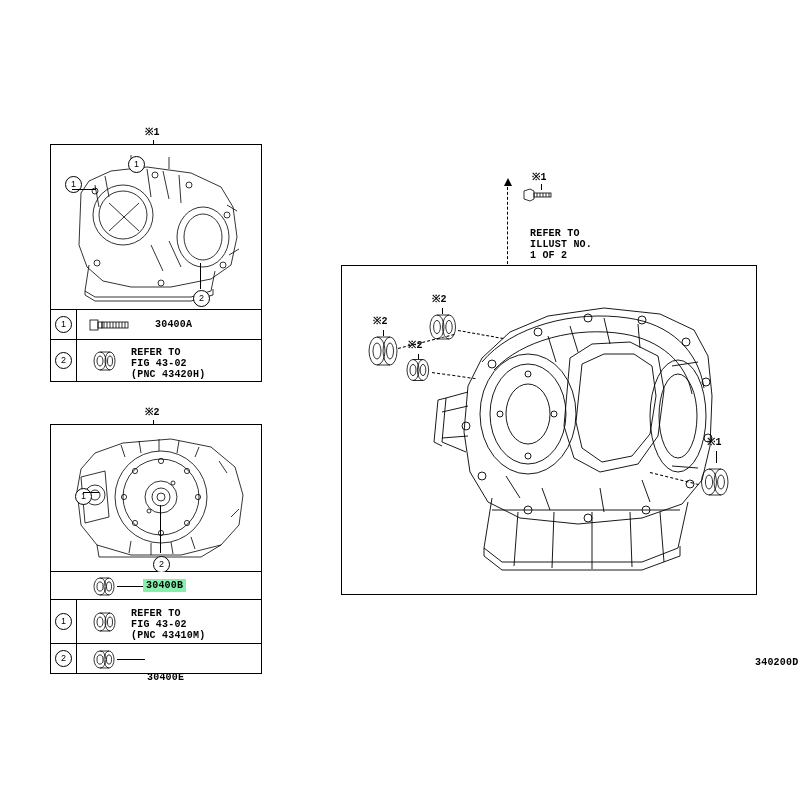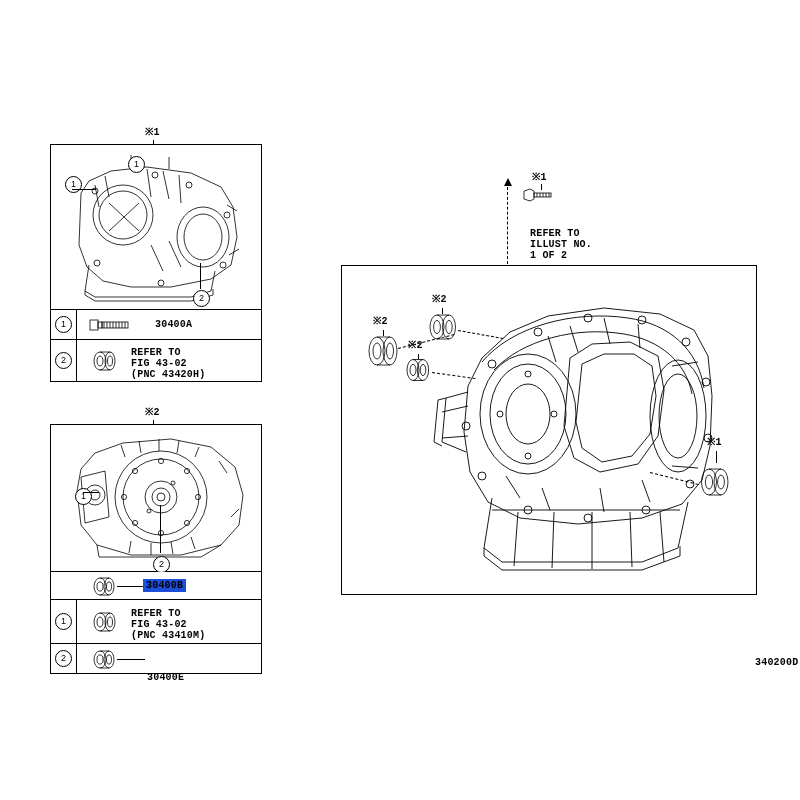--- a/index.html
+++ b/index.html
@@ -66,21 +66,21 @@
     border: 1px solid #000;
     border-radius: 50%;
     font-family: "Liberation Sans", sans-serif;
     font-size: 9px;
     line-height: 1;
     background: #fff;
   }
 
   
   .hl {
-    background: #1d4ed8;
+    background: #86efac;
     padding: 1px 3px 1px 3px;
     border: 0;
     color: #000;
   }
   .leader-d {
     position: absolute;
     border-top: 1px dashed #000;
     height: 0;
   }
 

